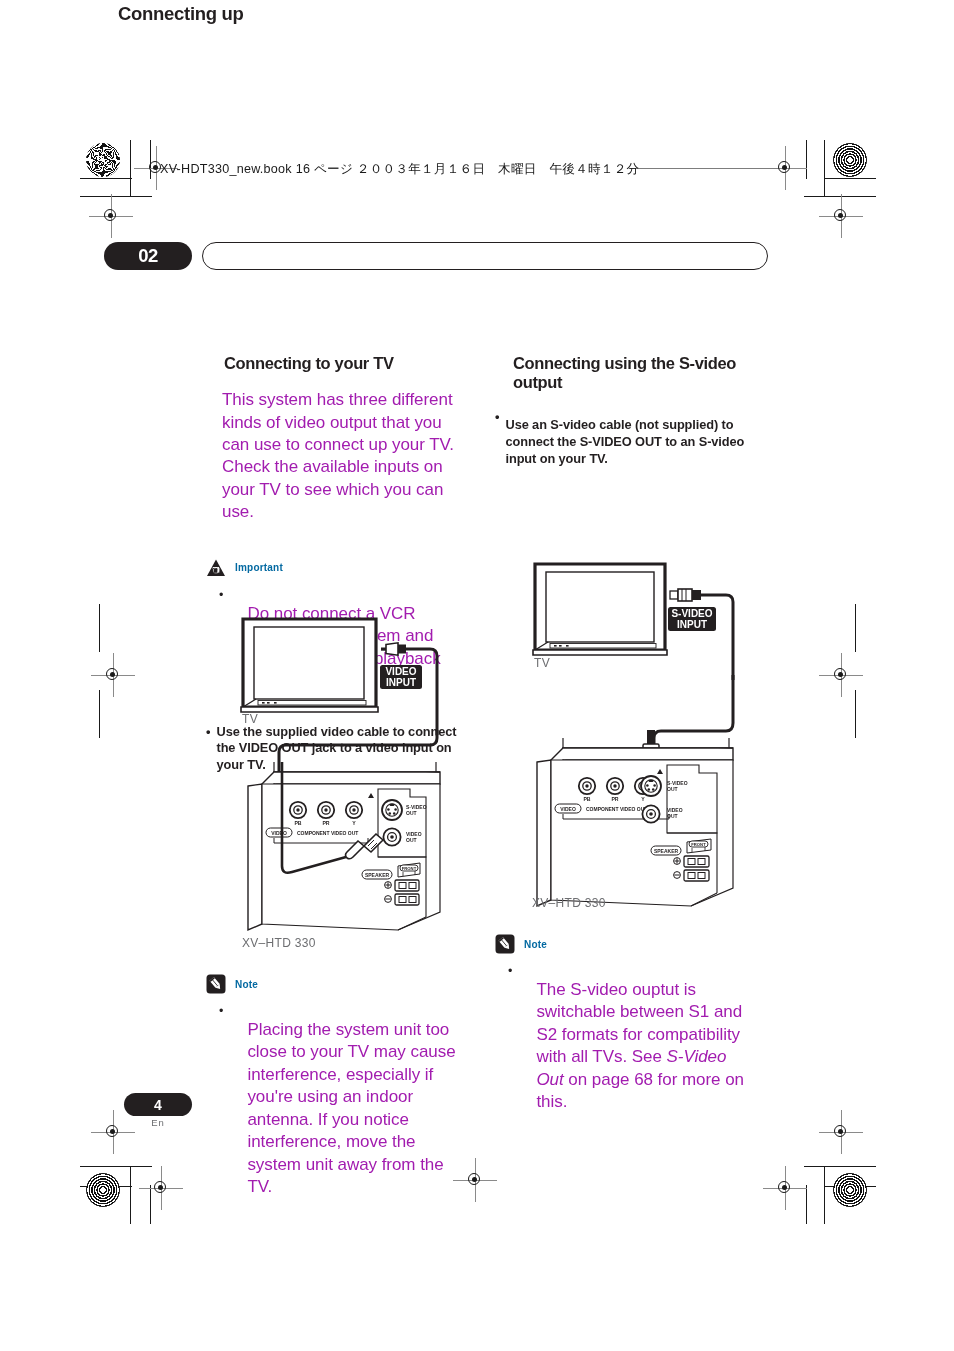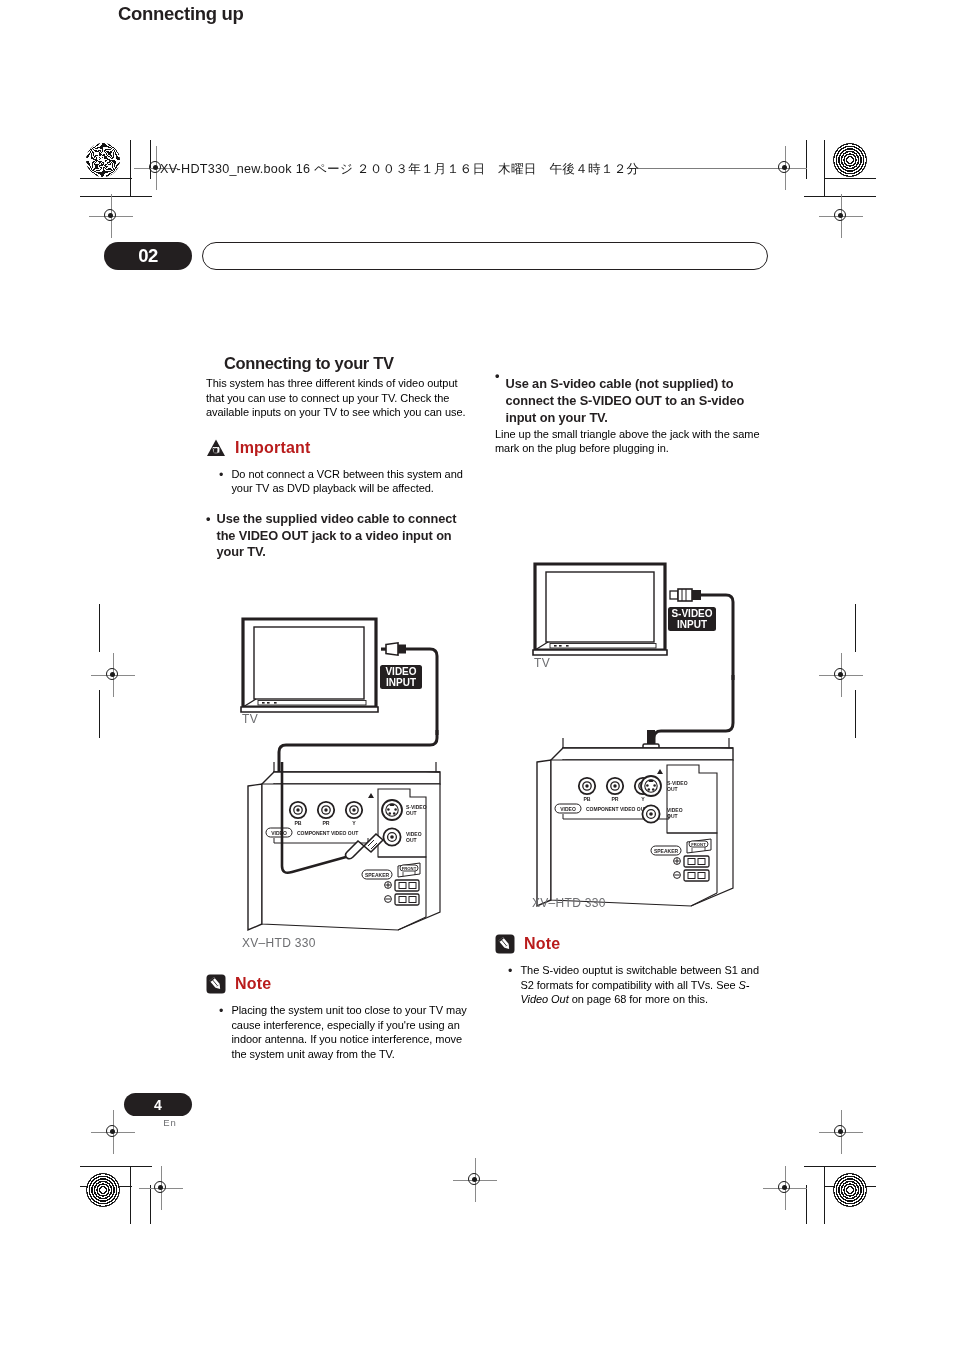--- a/index.html
+++ b/index.html
@@ -138,24 +138,24 @@
 
   h2.sect {
     margin: 0 0 3px 18px;
     font-size: 16.5px;
     font-weight: bold;
     letter-spacing: -0.35px;
     line-height: 1.16;
     color: #231f20;
   }
   p.body {
-    margin: 0;
-    font-size: 11px;
+    margin: 16px;
+    font-size: 17px;
     line-height: 1.32;
-    color: #000000;
+    color: #a21caf;
     letter-spacing: -0.05px;
   }
   p.bold-lead {
     margin: 0;
     font-size: 12.8px;
     line-height: 1.32;
     font-weight: bold;
     color: #231f20;
     letter-spacing: -0.1px;
   }
@@ -182,23 +182,23 @@
   }
 
   
   .callout-head {
     display: flex;
     align-items: center;
     gap: 9px;
     margin: 0;
   }
   .callout-head .label {
-    font-size: 16px;
+    font-size: 10px;
     font-weight: bold;
-    color: #b91c1c;
+    color: #0369a1;
     letter-spacing: 0.2px;
   }
   .icon-box {
     width: 20px;
     height: 20px;
     flex: 0 0 auto;
     display: block;
   }
 
   
@@ -222,21 +222,21 @@
     border-radius: 11.5px;
     color: #fff;
     font-size: 14px;
     font-weight: bold;
     display: flex;
     align-items: center;
     justify-content: center;
   }
   .page-lang {
     position: absolute;
-    left: 136px;
+    left: 124px;
     top: 1117px;
     width: 68px;
     text-align: center;
     font-size: 9.5px;
     color: #6d6e71;
     letter-spacing: 1px;
   }
 </style>
 </head>
 <body>
@@ -523,27 +523,27 @@
     <span class="label">Note</span>
   </div>
   <div style="height:9px;"></div>
   <div class="bullet-row" style="padding-left:13px;">
     <span class="bchar">•</span>
     <p class="body btext">Placing the system unit too close to your TV may cause interference, especially if you're using an indoor antenna. If you notice interference, move the system unit away from the TV.</p>
   </div>
 </div>
 
 <div class="col col-right">
+  <h2 class="sect">Connecting using the S-video output</h2>
 
   <div style="height:14px;"></div>
   <div class="bullet-bold">
     <span class="bchar">•</span>
     <p class="bold-lead" style="margin-left:-8px;margin-top:8px;">Use an S-video cable (not supplied) to connect the S-VIDEO OUT to an S-video input on your TV.</p>
   </div>
-  <p class="body">Line up the small triangle above the jack with the same mark on the plug before plugging in.</p>
 </div>
 
 <svg class="diagram" style="left:530px; top:560px;" width="235" height="120" viewBox="0 0 235 120">
   <path d="M5,4 L135,4 L135,90 L5,90 Z" fill="#ffffff" stroke="#231f20" stroke-width="3.2"></path>
   <rect x="16" y="12" width="108" height="70" fill="#ffffff" stroke="#231f20" stroke-width="1.4"></rect>
   <line x1="5" y1="90" x2="18" y2="82" stroke="#231f20" stroke-width="1.2"></line>
   <rect x="20" y="83.5" width="106" height="4.5" fill="#ffffff" stroke="#231f20" stroke-width="0.9"></rect>
   <g fill="#231f20">
     <rect x="24" y="85" width="2.6" height="1.6"></rect>
     <rect x="29" y="85" width="2.6" height="1.6"></rect>

